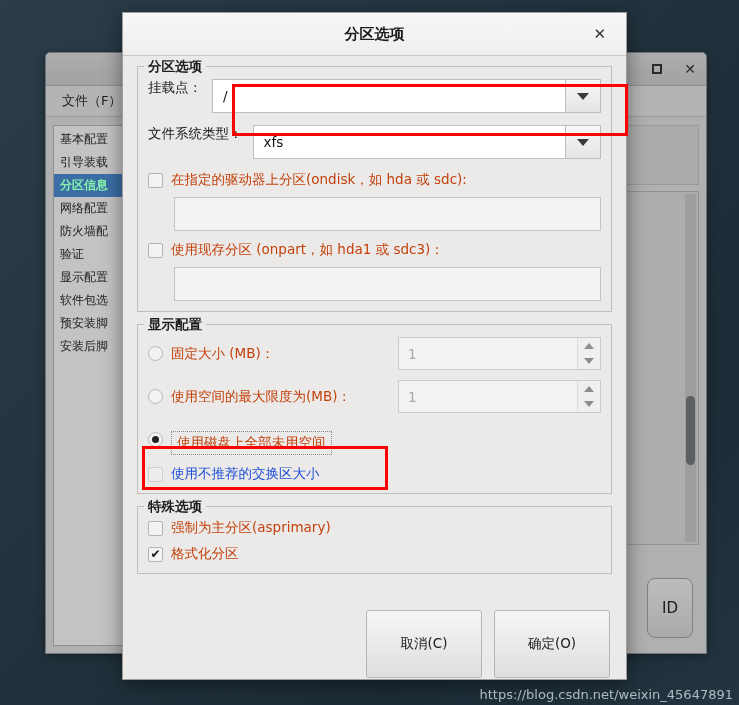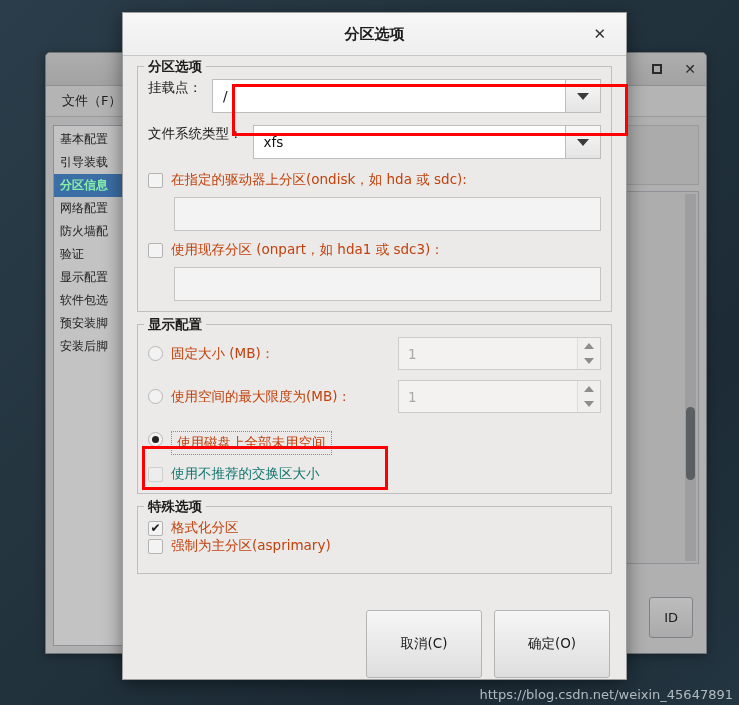--- a/index.html
+++ b/index.html
@@ -91,23 +91,23 @@
     top: 58%; height: 20%;
     background: #5a5f63; border-radius: 5px;
   }
   .bg-bottomtext {
     font-size: 13px; color: #202020; padding: 4px 6px; white-space: nowrap;
   }
   .bg-btnrow { padding: 4px 6px 8px; display: flex; justify-content: flex-end; }
   .bg-btn {
     background: linear-gradient(#bdbdbd, #aaaaaa);
     border: 1px solid #7e8286;
-    border-radius: 3px;
-    padding: 12px 14px;
-    font-size: 13px; color: #1b1b1b;
+    border-radius: 8px;
+    padding: 20px 14px;
+    font-size: 15px; color: #1b1b1b;
   }
 
   
   .dialog {
     position: absolute;
     left: 122px; top: 12px;
     width: 505px; height: 668px;
     background: #eceae8;
     border: 1px solid #9d9d9d;
     box-shadow: 0 4px 18px rgba(0,0,0,.45);
@@ -210,21 +210,21 @@
     display: flex; align-items: center; justify-content: center;
     box-sizing: border-box;
     flex: none;
   }
   .radio.sel::after {
     content: "";
     width: 7px; height: 7px; border-radius: 50%;
     background: #222;
   }
   .ctl-label { font-size: 13.5px; color: #c2410c; }
-  .ctl-label.dim { color: #0f766e; }
+  .ctl-label.dim { color: #1d4ed8; }
   .box.dim { border-color: #cfcfcf; background: #ededed; }
   .focusbox {
     border: 1px dotted #8a8a8a;
     padding: 2px 5px;
     margin-top: 8px;
   }
 
   
   .textfield {
     height: 34px;
@@ -438,29 +438,29 @@
 
         <div class="chk-line" style="margin-bottom:0">
           <span class="box dim"></span>
           <span class="ctl-label dim">使用不推荐的交换区大小</span>
         </div>
       </div>
 
       <div class="group">
         <div class="group-title">特殊选项</div>
 
+        <div class="chk-line">
+          <span class="box"></span>
+          <span class="ctl-label">强制为主分区(asprimary)</span>
+        </div>
+
         <div class="chk-line" style="margin-bottom:0">
           <span class="box checked"></span>
           <span class="ctl-label">格式化分区</span>
         </div>
-
-        <div class="chk-line">
-          <span class="box"></span>
-          <span class="ctl-label">强制为主分区(asprimary)</span>
-        </div>
       </div>
 
       <div class="dlg-footer">
         <div class="dlg-btn">取消(C)</div>
         <div class="dlg-btn">确定(O)</div>
       </div>
 
     </div>
   </div>
 

